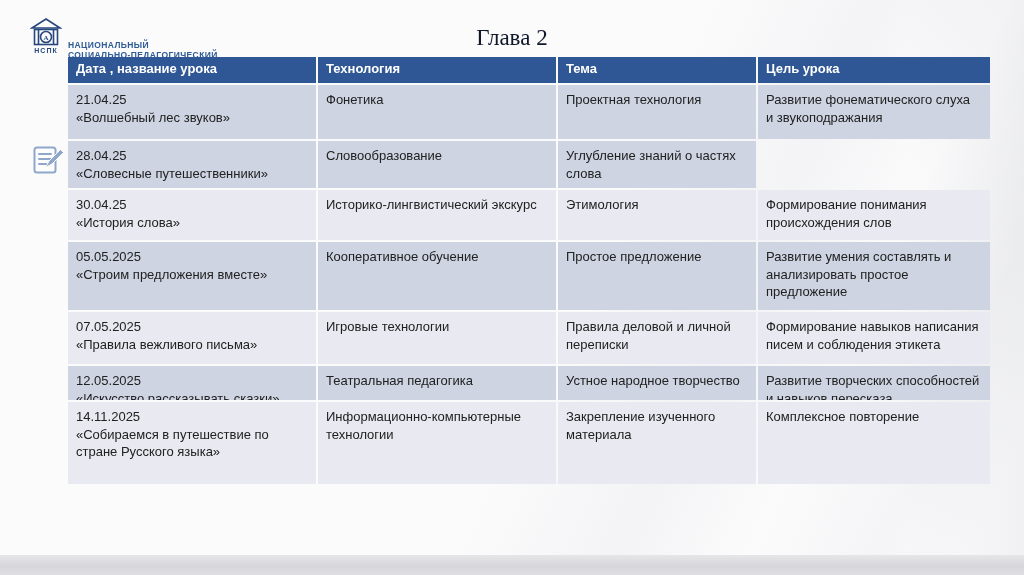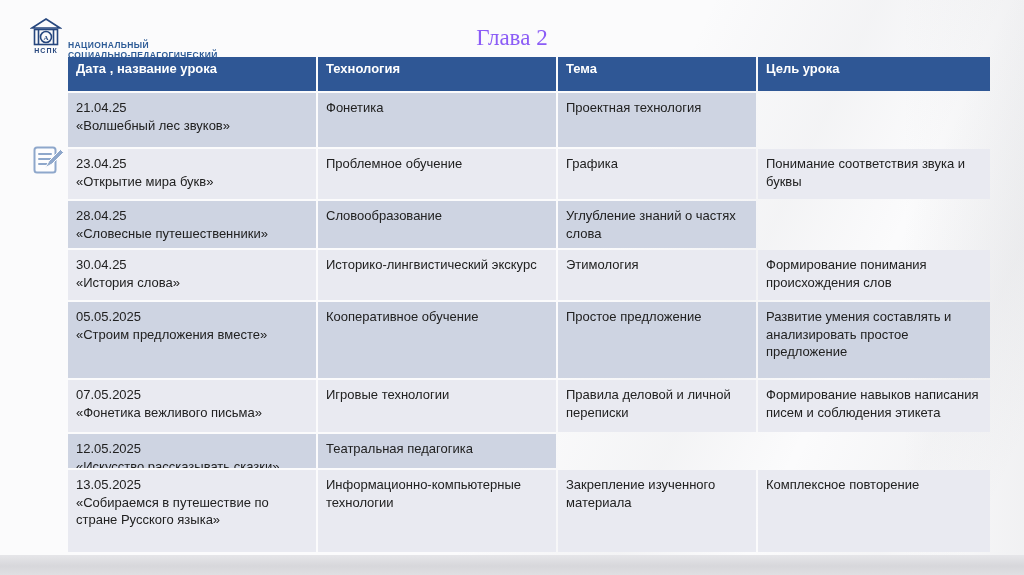--- a/index.html
+++ b/index.html
@@ -31,51 +31,51 @@
 
   
   .logo { position:absolute; left:30px; top:17px; display:flex; align-items:flex-start; gap:6px; }
   .logo-text { margin-top:23px; font-size:8.5px; font-weight:bold; letter-spacing:.4px; line-height:10px; color:#2d5b96; }
 
   
   .slide-title {
     position:absolute; top:25px; left:0; right:0;
     text-align:center;
     font-family:"Liberation Serif", serif;
-    font-size:23px; color:#8b5cf6;
+    font-size:23px; color:#0f172a;
   }
 
   
   .note-icon { position:absolute; left:32px; top:142px; }
 
   
   .lesson-table { position:absolute; left:68px; top:57px; width:922px; }
   .t-head, .t-row {
     display:grid;
     grid-template-columns:248px 238px 198px 232px;
     column-gap:2px;
     margin-bottom:2px;
   }
-  .t-head { height:34px; }
+  .t-head { height:26px; }
   .t-head .cell {
     background:var(--header-bg,#2f5795);
     color:var(--header-text,#fff);
     font-weight:bold; font-size:13px;
     padding:4px 8px 0 8px;
     white-space:nowrap; overflow:hidden;
   }
   .t-row .cell {
     font-size:13px; line-height:1.35;
     padding:6px 10px 20px 8px;
     overflow:hidden;
   }
   .t-row.odd .cell  { background:var(--row-odd,#ced4e2); }
   .t-row.even .cell { background:var(--row-even,#e9eaf1); }
   .rh0{height:54px}.rh1{height:50px}.rh2{height:47px}.rh3{height:50px}
-  .rh4{height:76px}.rh5{height:52px}.rh6{height:34px}.rh7{height:82px; margin-bottom:0}
+  .rh4{height:68px}.rh5{height:52px}.rh6{height:34px}.rh7{height:82px; margin-bottom:0}
 </style>
 </head>
 <body>
 
 <div class="bg-layer">
   <div class="swoosh-top"></div>
   <div class="swoosh-right"></div>
   <div class="swoosh-curve"></div>
   <div class="bottom-band"></div>
 </div>
@@ -123,31 +123,23 @@
     <div class="cell">Цель урока</div>
   </div>
   <div id="table-body">
   <div class="t-row odd rh0">
     <div class="cell">
       <div>21.04.25</div>
       <div>«Волшебный лес звуков»</div>
     </div>
     <div class="cell">Фонетика</div>
     <div class="cell">Проектная технология</div>
+    <div class="cell">Развитие фонематического слуха и звукоподражания</div>
   </div>
 
-  <div class="t-row even rh1">
-    <div class="cell">
-      <div>23.04.25</div>
-      <div>«Открытие мира букв»</div>
-    </div>
-    <div class="cell">Проблемное обучение</div>
-    <div class="cell">Графика</div>
-    <div class="cell">Понимание соответствия звука и буквы</div>
-  </div>
 
   <div class="t-row odd rh2">
     <div class="cell">
       <div>28.04.25</div>
       <div>«Словесные путешественники»</div>
     </div>
     <div class="cell">Словообразование</div>
     <div class="cell">Углубление знаний о частях слова</div>
   </div>
 
@@ -167,38 +159,40 @@
       <div>«Строим предложения вместе»</div>
     </div>
     <div class="cell">Кооперативное обучение</div>
     <div class="cell">Простое предложение</div>
     <div class="cell">Развитие умения составлять и анализировать простое предложение</div>
   </div>
 
   <div class="t-row even rh5">
     <div class="cell">
       <div>07.05.2025</div>
-      <div>«Фонетика вежливого письма»</div>
+      <div>«Правила вежливого письма»</div>
     </div>
     <div class="cell">Игровые технологии</div>
     <div class="cell">Правила деловой и личной переписки</div>
     <div class="cell">Формирование навыков написания писем и соблюдения этикета</div>
   </div>
 
   <div class="t-row odd rh6">
     <div class="cell">
       <div>12.05.2025</div>
       <div>«Искусство рассказывать сказки»</div>
     </div>
     <div class="cell">Театральная педагогика</div>
+    <div class="cell">Устное народное творчество</div>
+    <div class="cell">Развитие творческих способностей и навыков пересказа</div>
   </div>
 
   <div class="t-row even rh7">
     <div class="cell">
-      <div>13.05.2025</div>
+      <div>14.11.2025</div>
       <div>«Собираемся в путешествие по стране Русского языка»</div>
     </div>
     <div class="cell">Информационно-компьютерные технологии</div>
     <div class="cell">Закрепление изученного материала</div>
     <div class="cell">Комплексное повторение</div>
   </div>
 </div>
 </div>
 
 </body></html>

